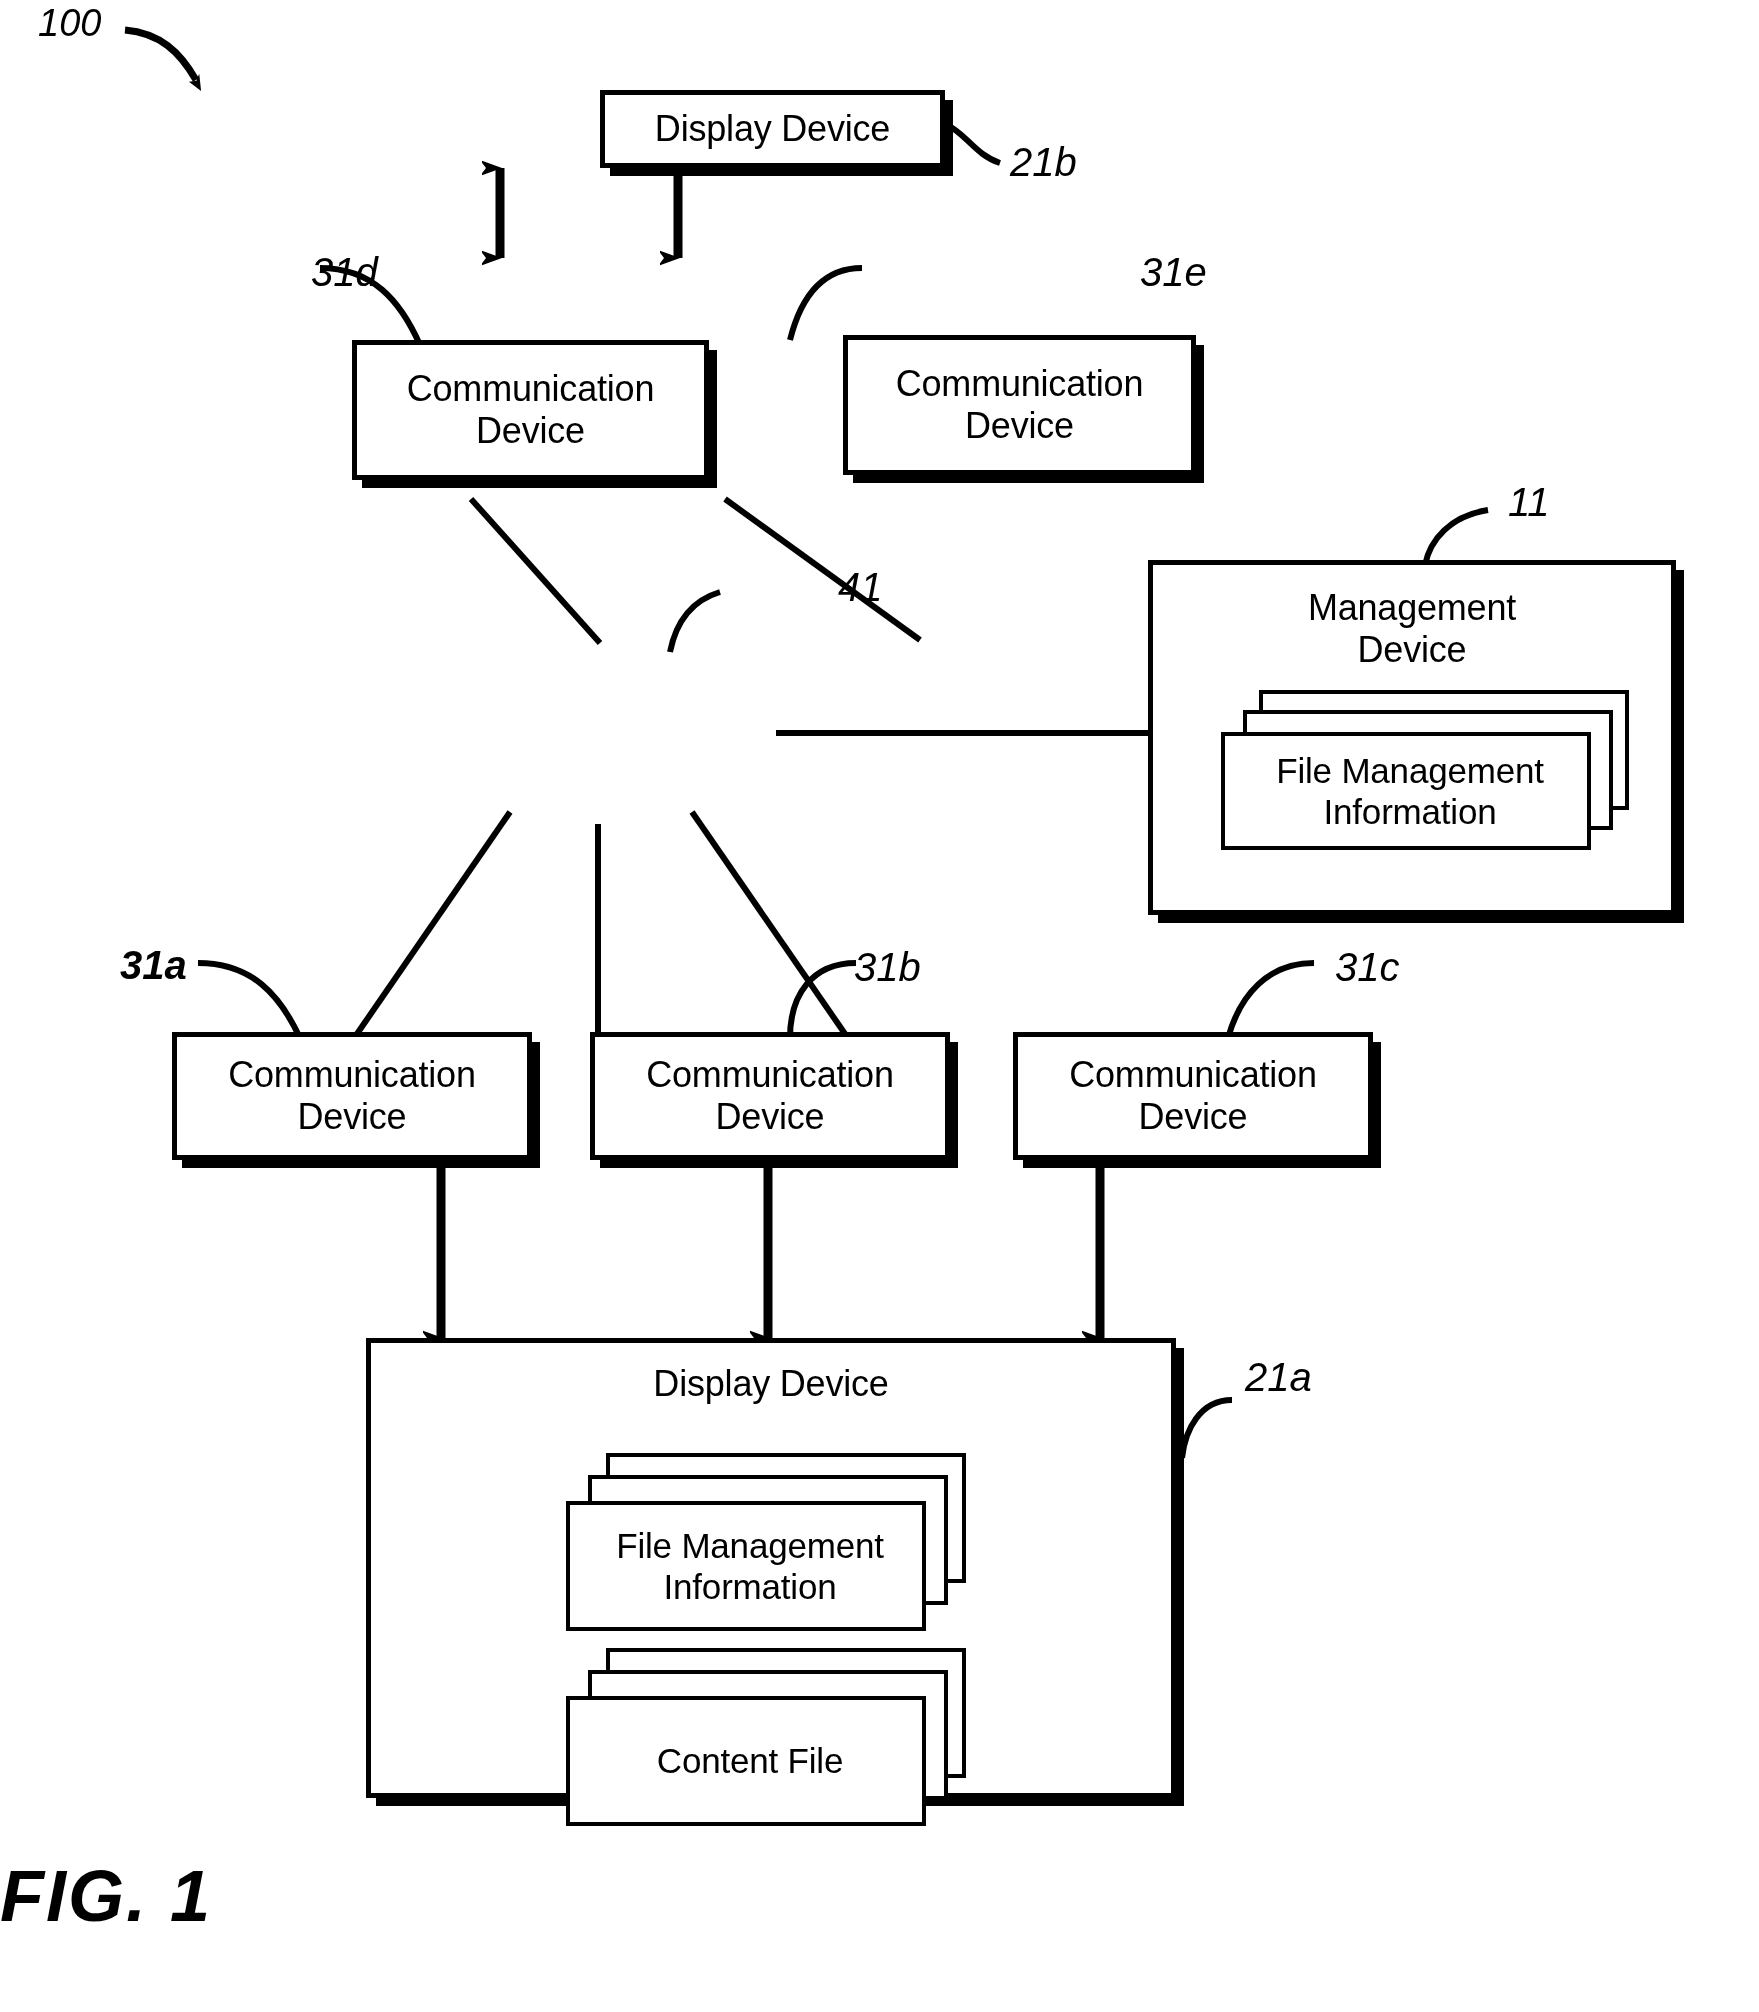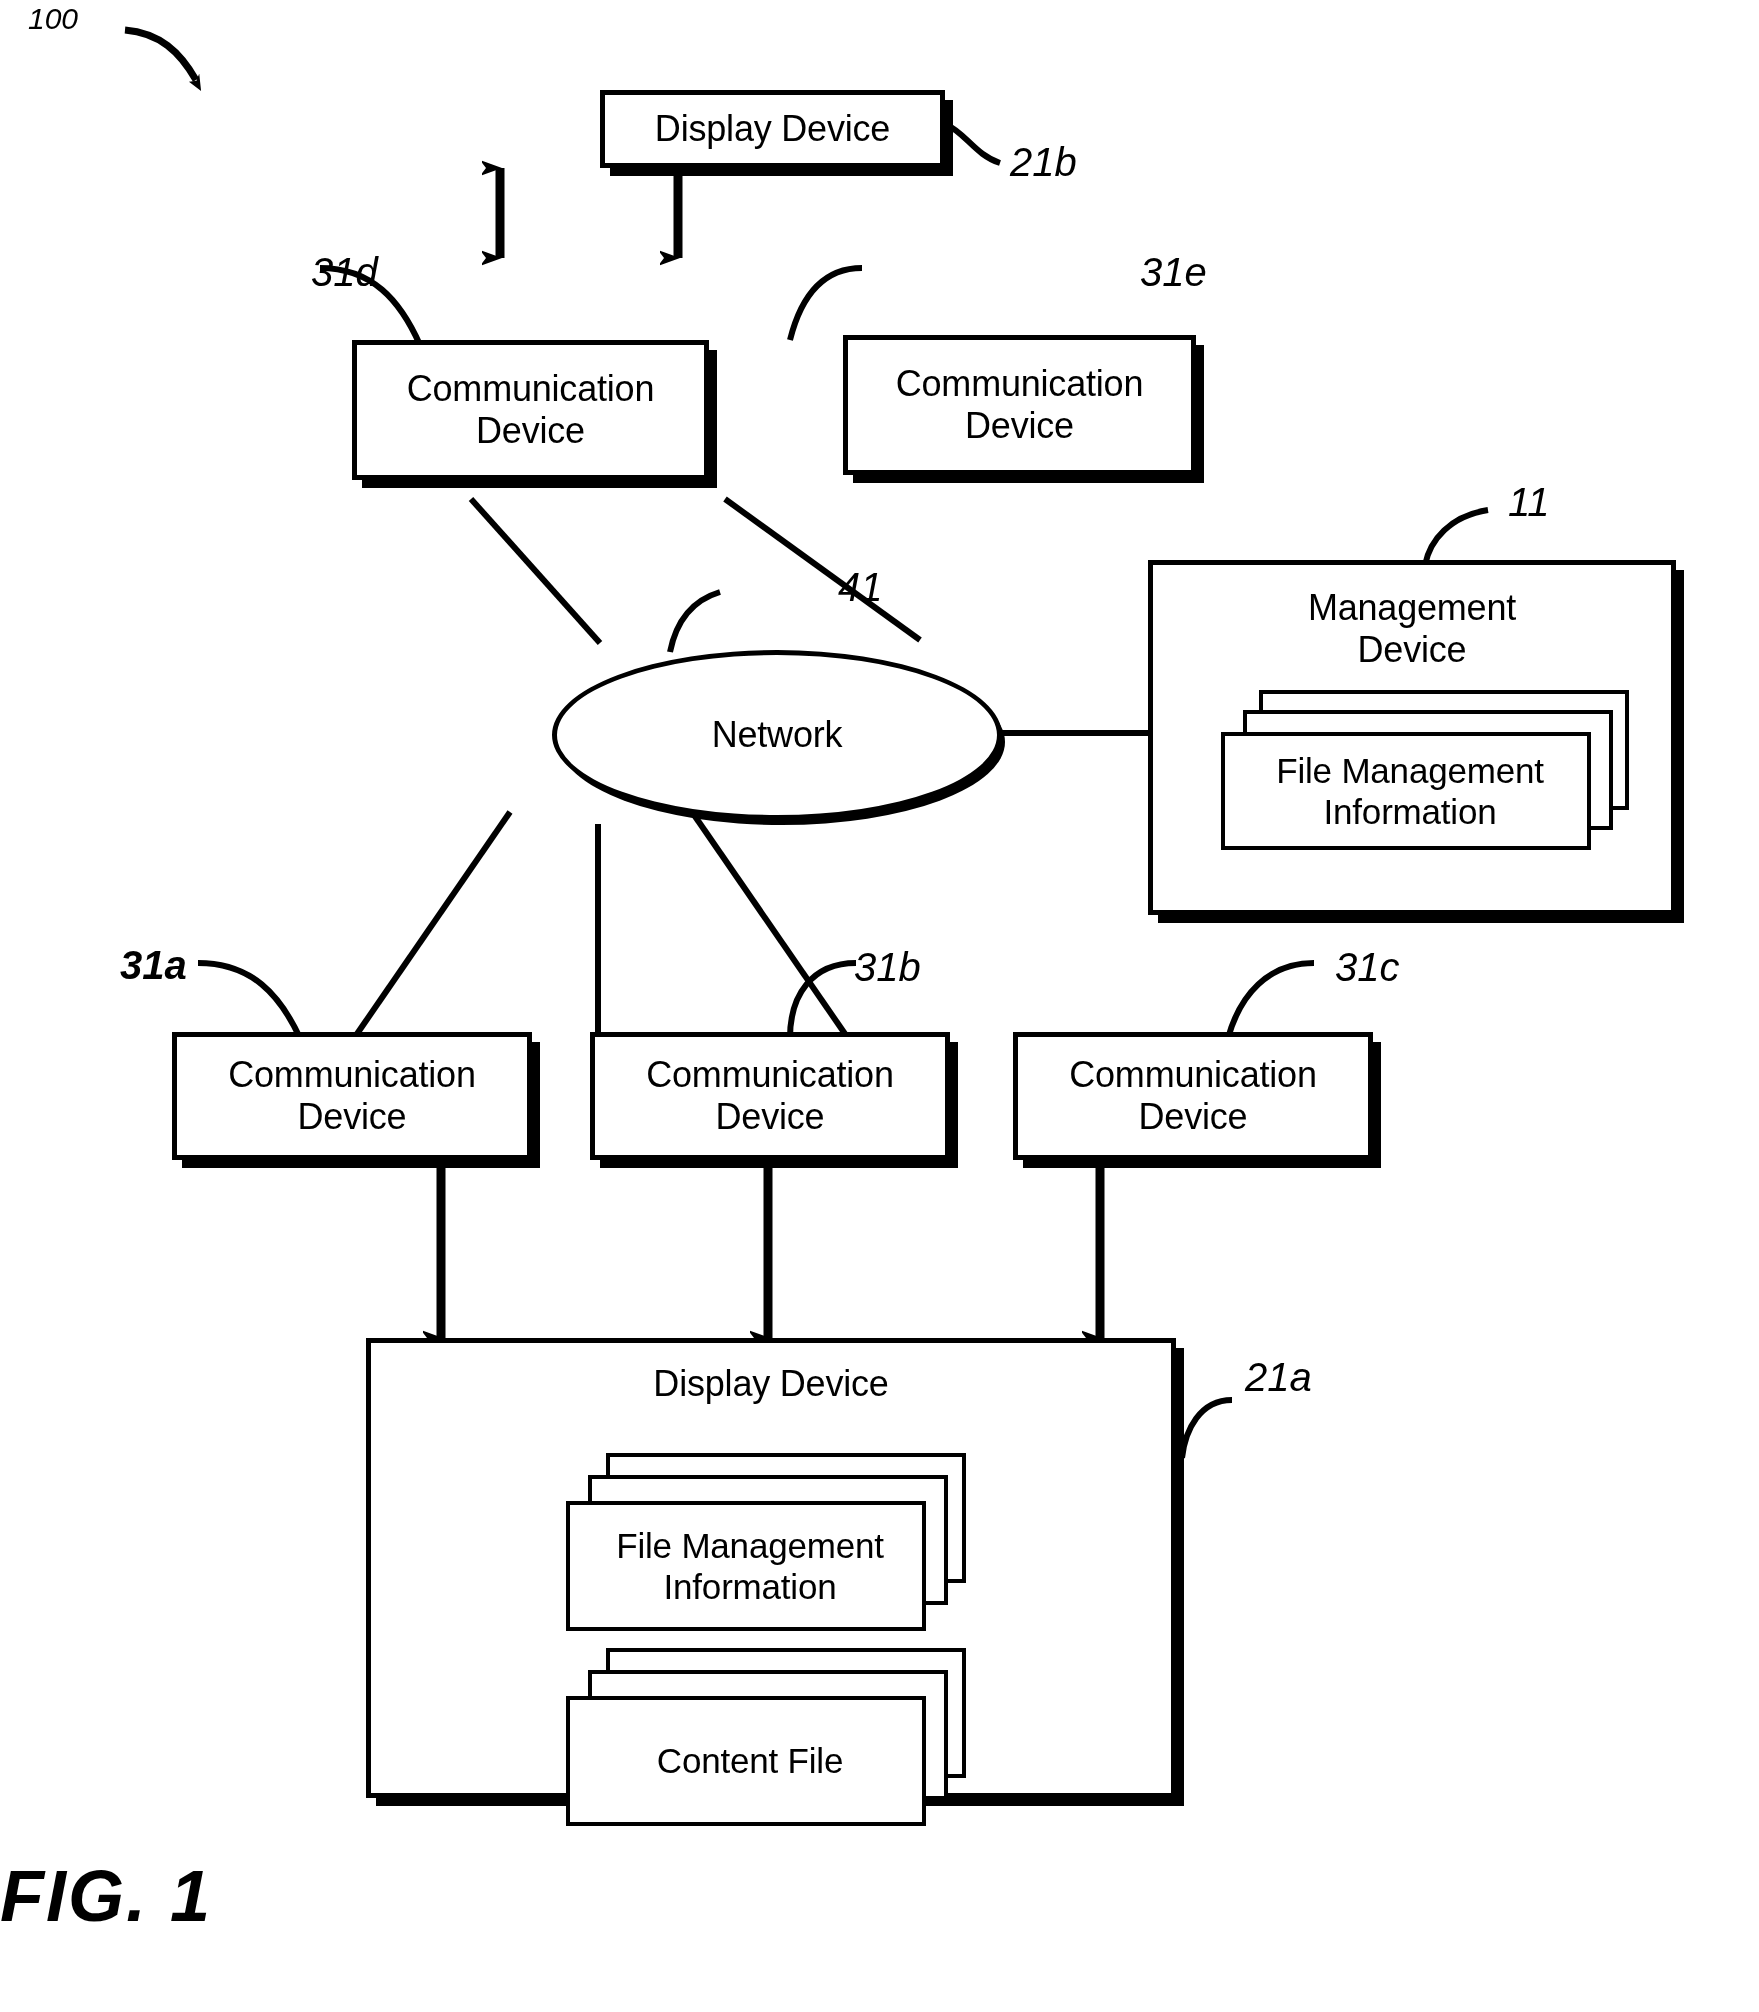--- a/index.html
+++ b/index.html
@@ -165,42 +165,39 @@
       <path d="M862,268 C820,268 800,300 790,340"></path>
       <path d="M720,592 C700,598 678,612 670,652"></path>
       <path d="M1488,510 C1450,516 1430,540 1425,565"></path>
       <path d="M198,963 C252,963 280,995 300,1038"></path>
       <path d="M1314,963 C1268,963 1240,995 1228,1038"></path>
       <path d="M856,963 C812,963 790,995 790,1038"></path>
       <path d="M1232,1400 C1200,1400 1185,1430 1182,1458"></path>
     </g>
   </svg>
 
-  <div class="ref-num big" style="left:28px; top:2px; font-size:30px;">100</div>
+  <div class="ref-num big" style="left:38px; top:2px; font-size:38px;">100</div>
 
   <div class="node-box center-text" style="left:600px; top:90px; width:345px; height:78px;">
     <div class="node-label">Display Device</div>
   </div>
   <div class="ref-num" style="left:1010px; top:140px;">21b</div>
 
   <div class="node-box center-text" style="left:352px; top:340px; width:357px; height:140px;">
     <div class="node-label">Communication
 Device</div>
   </div>
   <div class="ref-num" style="left:311px; top:250px;">31d</div>
 
   <div class="node-box center-text" style="left:843px; top:335px; width:353px; height:140px;">
     <div class="node-label">Communication
 Device</div>
   </div>
   <div class="ref-num" style="left:1140px; top:250px;">31e</div>
 
-  <div class="ellipse-node" style="left:552px; top:650px; width:450px; height:170px;">
-    <div class="node-label">Network</div>
-  </div>
   <div class="ref-num" style="left:838px; top:565px;">41</div>
 
   <div class="node-box" style="left:1148px; top:560px; width:528px; height:355px; padding-top:22px;">
     <div class="node-label">Management
 Device</div>
     <div class="card-stack" style="left:68px; top:125px; width:420px; height:160px;">
       <div class="card back2" style="left:38px; top:0px;   width:370px; height:120px;"></div>
       <div class="card back1" style="left:22px; top:20px;  width:370px; height:120px;"></div>
       <div class="card front" style="left:0px;  top:42px;  width:370px; height:118px;">
         <div class="node-label">File Management

